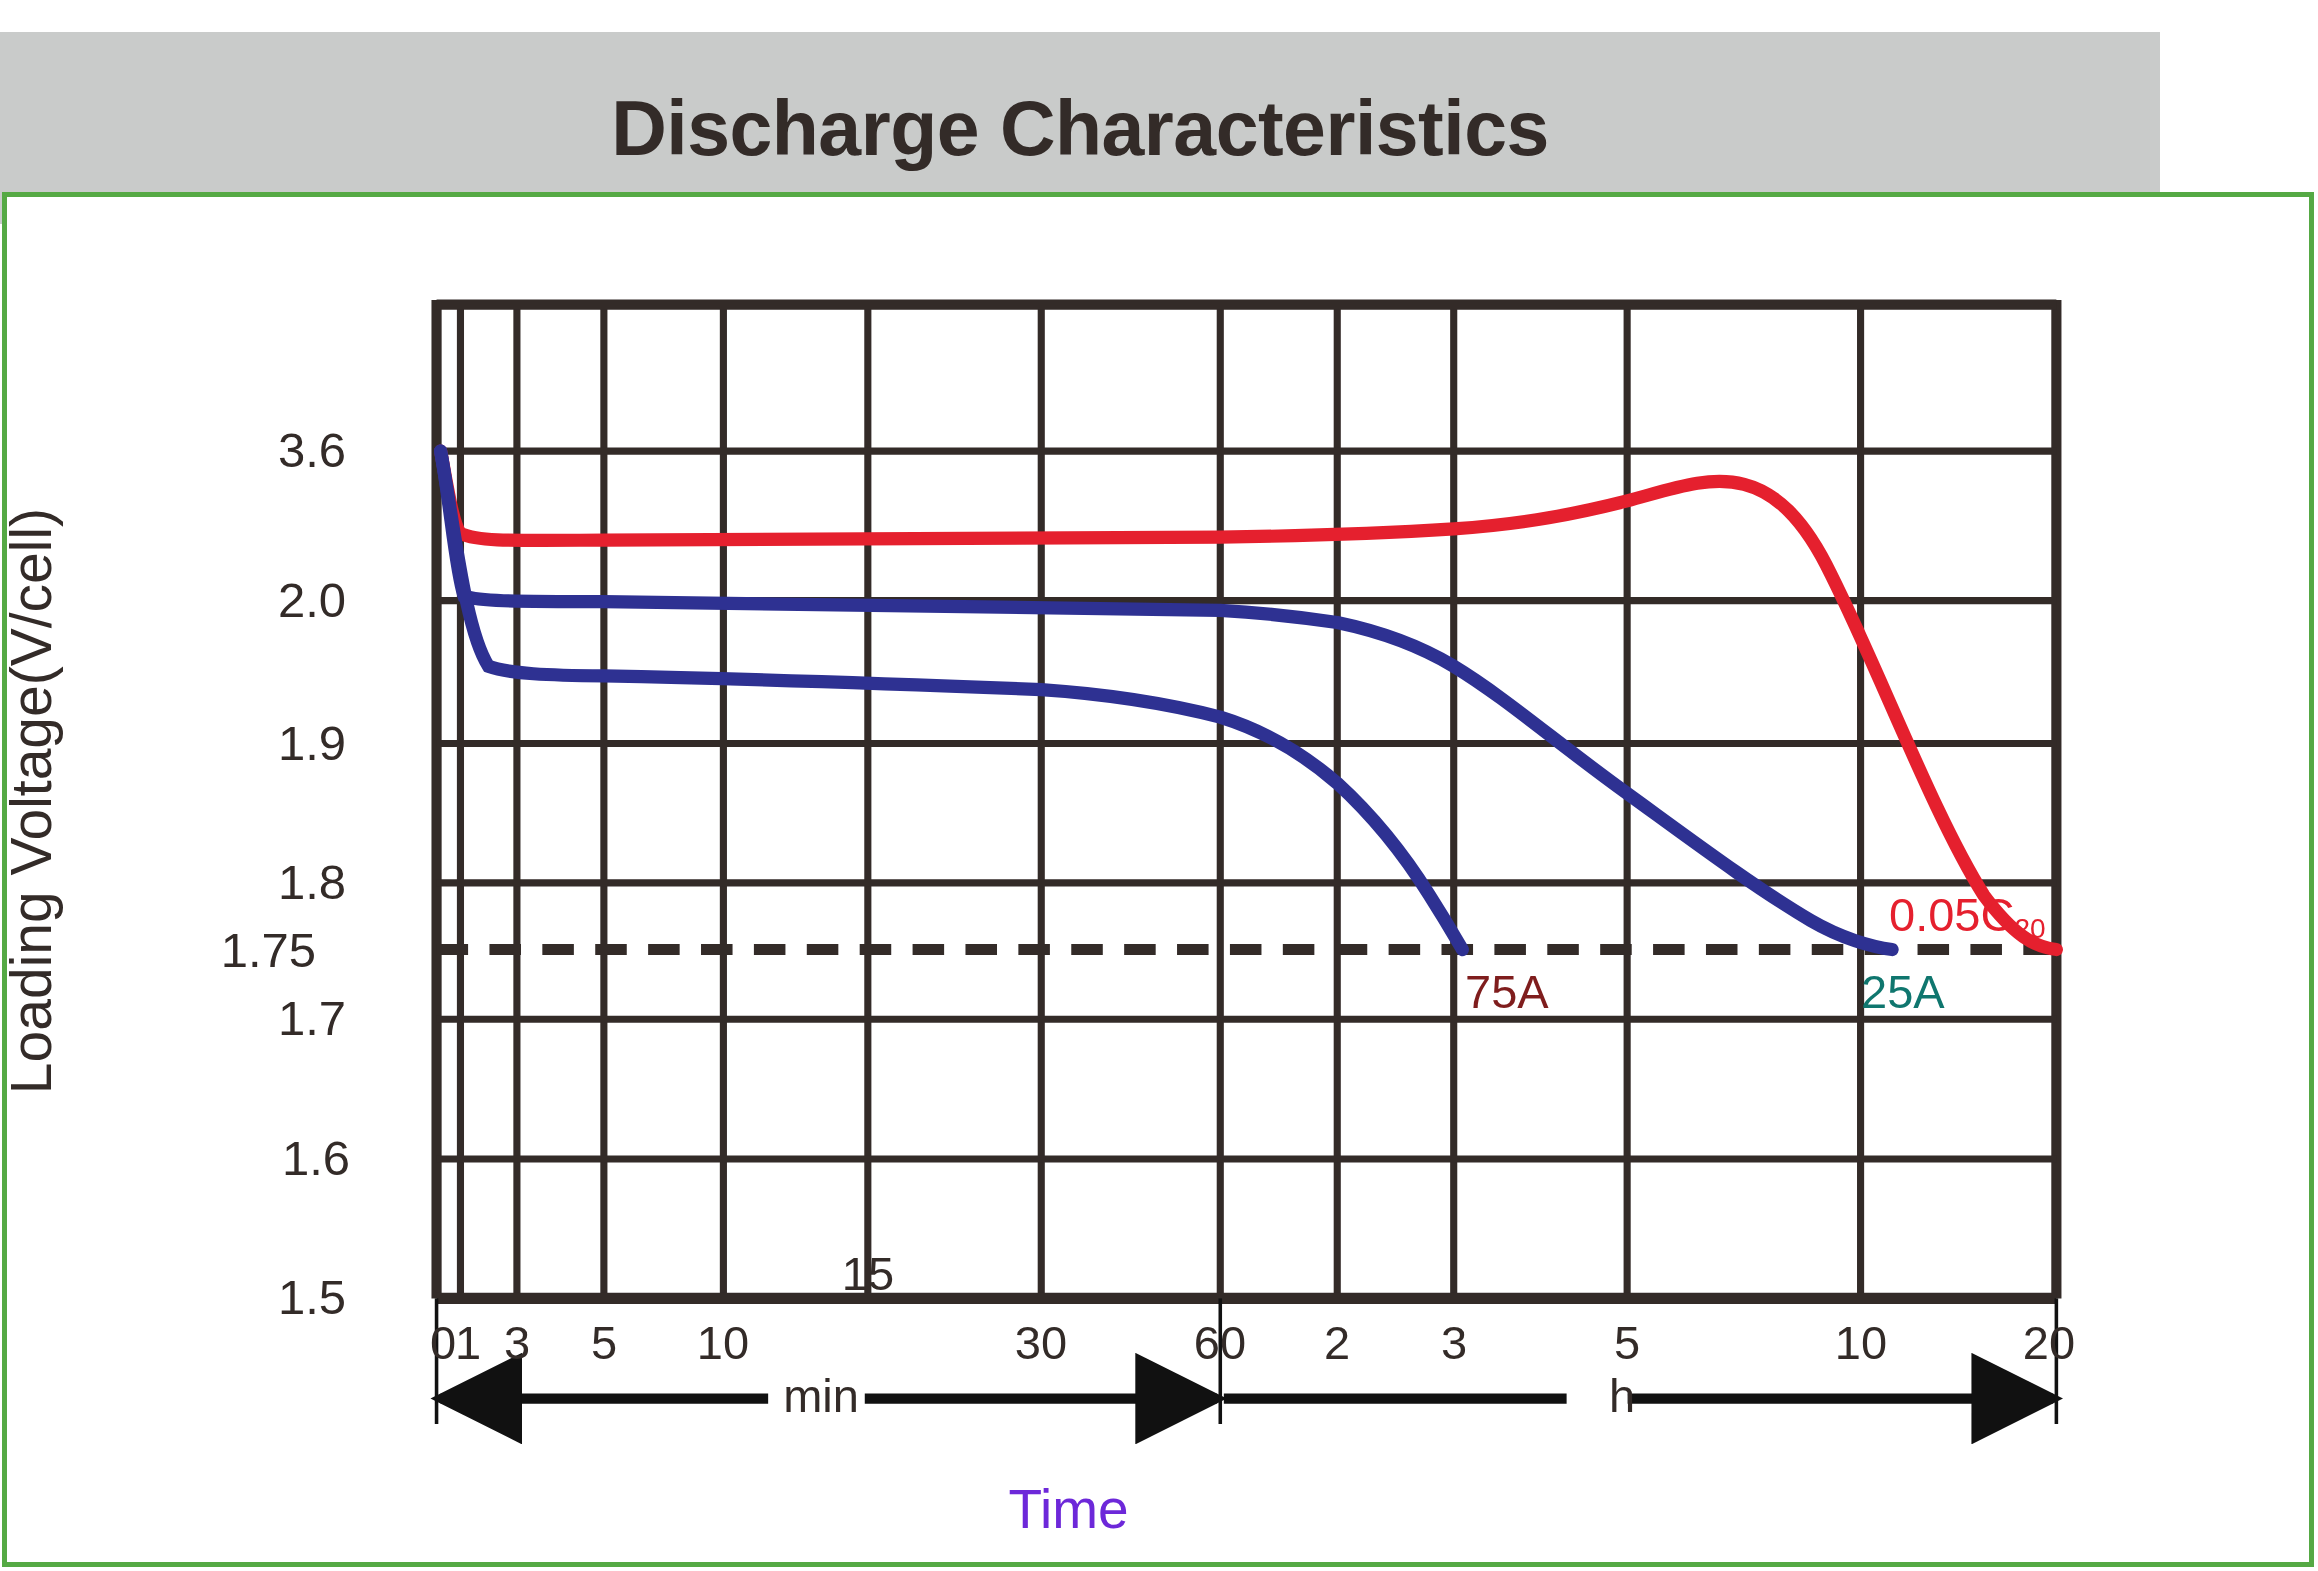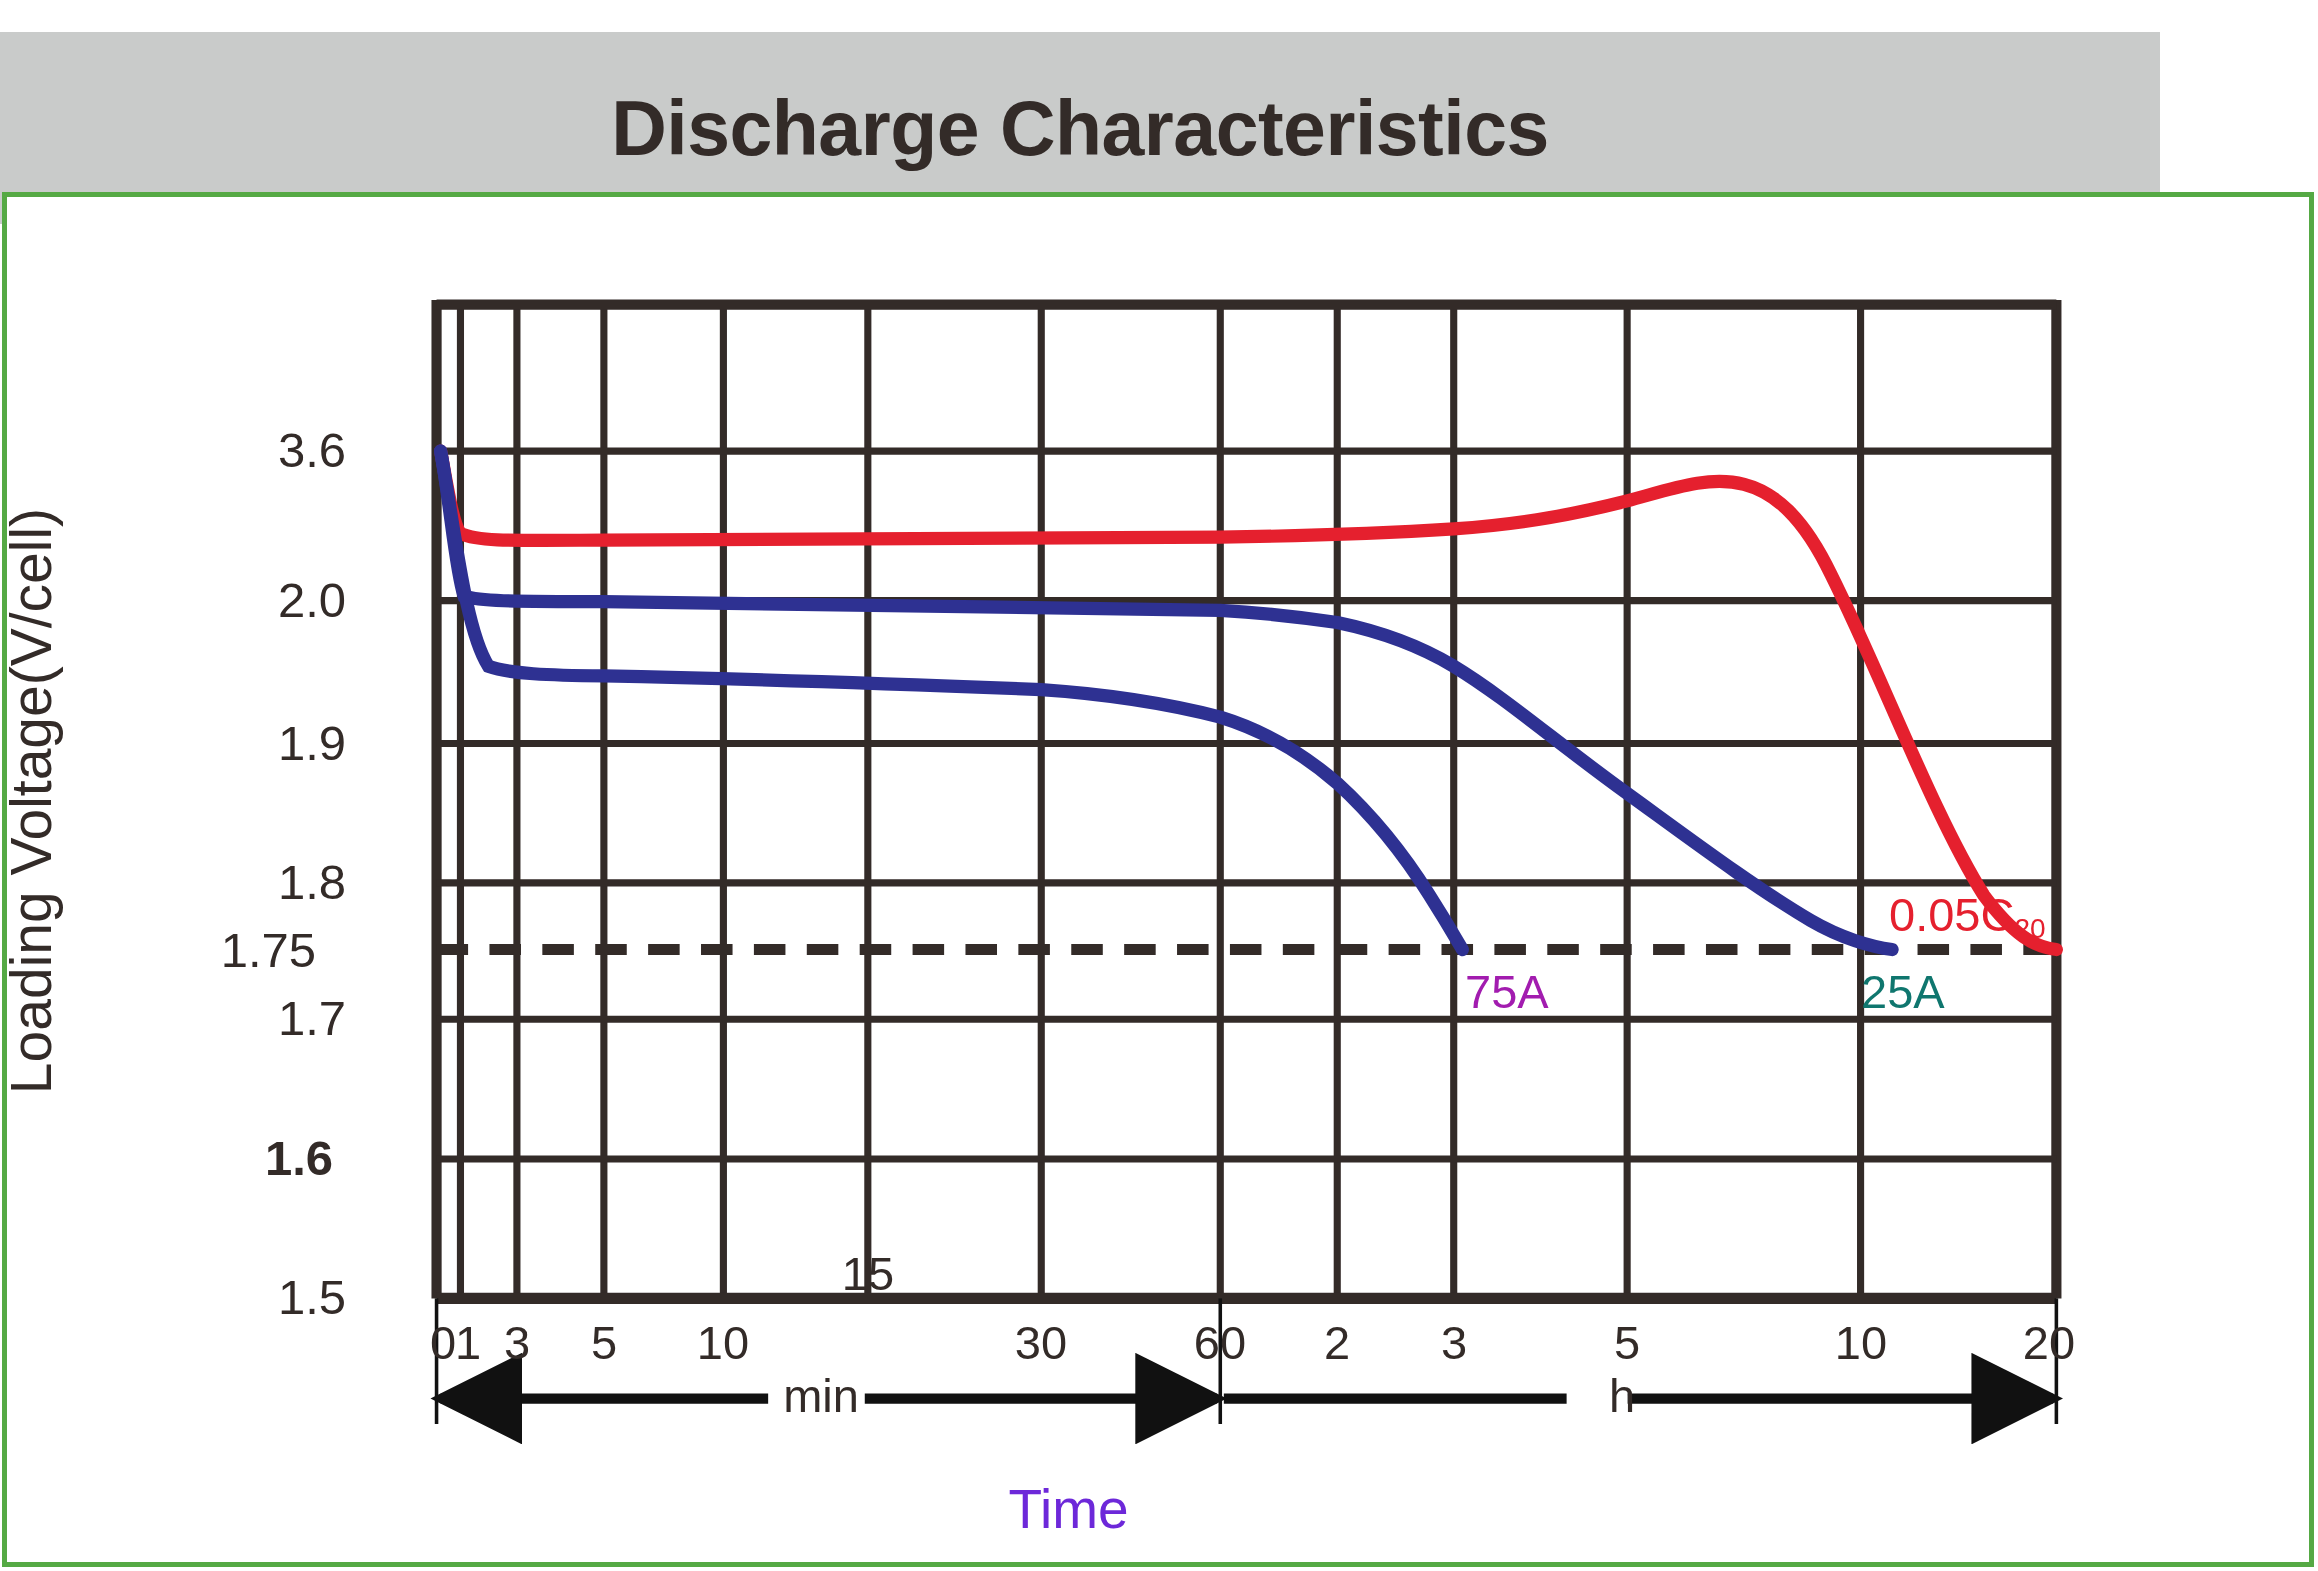--- a/index.html
+++ b/index.html
@@ -173,21 +173,21 @@
     </svg>
 
     <div class="ylabel">Loading Voltage(V/cell)</div>
 
     <div class="ytick" style="left:132px;top:422px;">3.6</div>
     <div class="ytick" style="left:132px;top:572px;">2.0</div>
     <div class="ytick" style="left:132px;top:715px;">1.9</div>
     <div class="ytick" style="left:132px;top:854px;">1.8</div>
     <div class="ytick" style="left:102px;top:922px;">1.75</div>
     <div class="ytick" style="left:132px;top:990px;">1.7</div>
-    <div class="ytick" style="left:119px;top:1130px;font-weight:bold;">1.6</div>
+    <div class="ytick" style="left:136px;top:1130px;">1.6</div>
     <div class="ytick" style="left:132px;top:1269px;">1.5</div>
 
     <div class="xtick" style="left:392px;top:1315px;">0</div>
     <div class="xtick" style="left:417px;top:1315px;">1</div>
     <div class="xtick" style="left:466px;top:1315px;">3</div>
     <div class="xtick" style="left:553px;top:1315px;">5</div>
     <div class="xtick" style="left:672px;top:1315px;">10</div>
     <div class="xtick" style="left:817px;top:1246px;">15</div>
     <div class="xtick" style="left:990px;top:1315px;">30</div>
     <div class="xtick" style="left:1169px;top:1315px;">60</div>
@@ -195,21 +195,21 @@
     <div class="xtick" style="left:1403px;top:1315px;">3</div>
     <div class="xtick" style="left:1576px;top:1315px;">5</div>
     <div class="xtick" style="left:1810px;top:1315px;">10</div>
     <div class="xtick" style="left:1998px;top:1315px;">20</div>
 
     <div class="unit-lbl" style="left:765px;top:1368px;">min</div>
     <div class="unit-lbl" style="left:1566px;top:1368px;">h</div>
 
     <div class="xlabel">Time</div>
 
-    <div class="series-lbl" style="left:1465px;top:964px;color:#a21caf;">75A</div>
+    <div class="series-lbl" style="left:1465px;top:964px;color:#7f1d1d;">75A</div>
 
     <div class="series-lbl" style="left:1861px;top:964px;color:#0f766e;">25A</div>
 
     <div class="series-lbl" style="left:1889px;top:887px;color:#e5202e;"><span>0.05C</span><sub>20</sub></div>
 
   </div>
 </div>
 
 
 </body></html>

